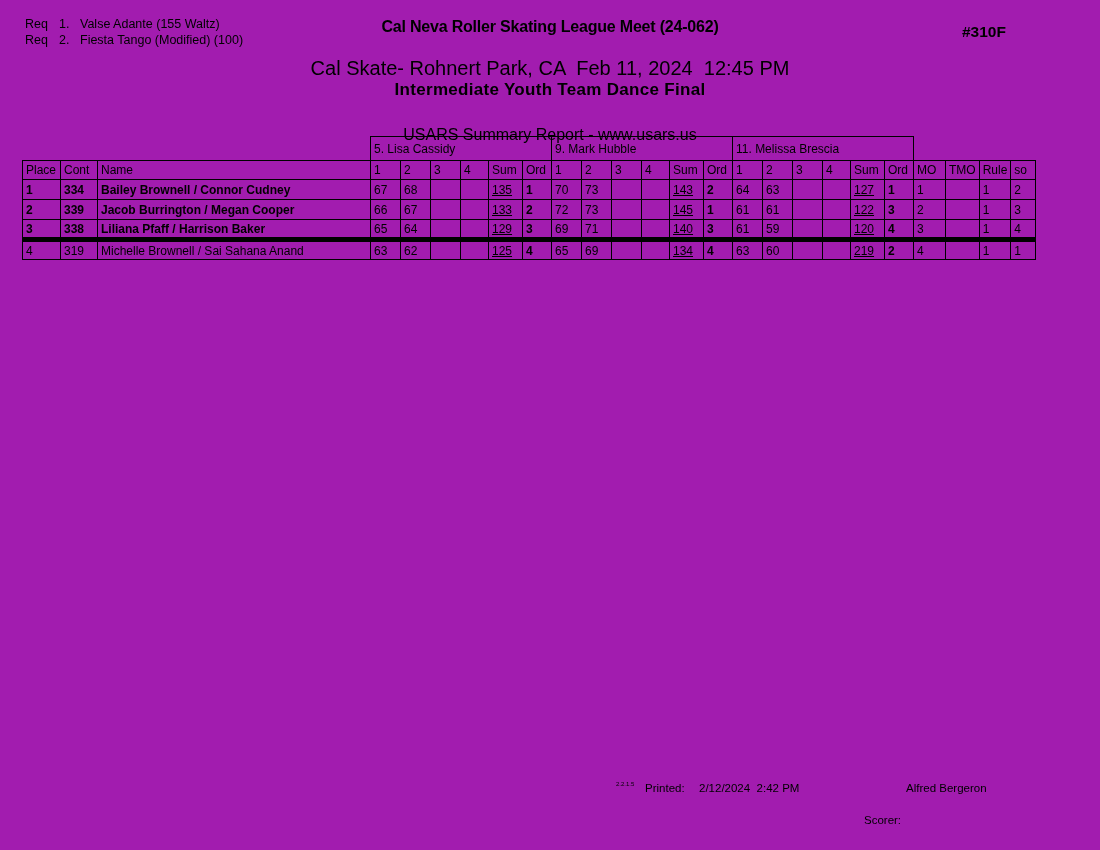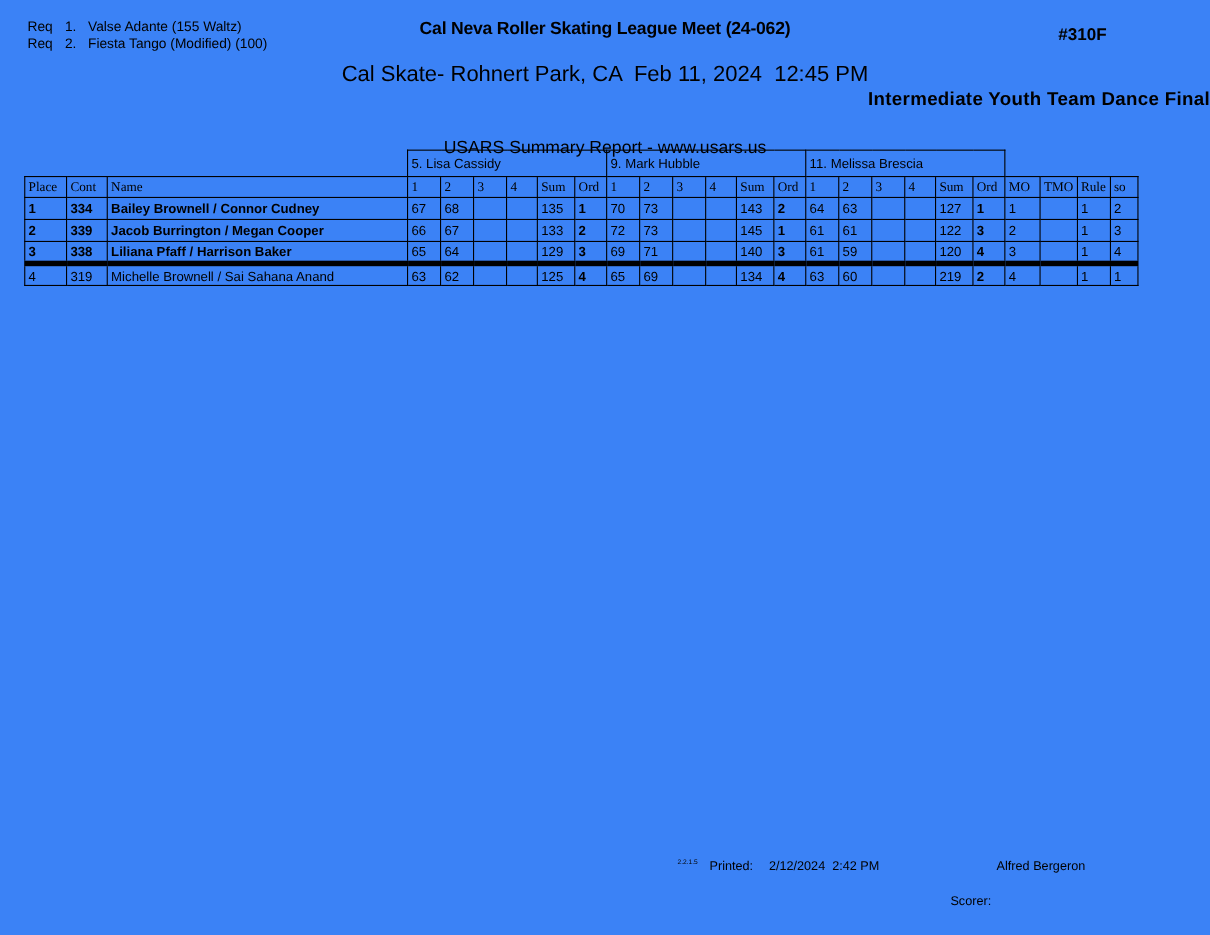--- a/index.html
+++ b/index.html
@@ -1,63 +1,63 @@
 <!DOCTYPE html>
 <html><head>
 <meta charset="utf-8">
 <style>
   html, body { margin: 0; padding: 0; background: #ffffff; }
   .page {
     position: relative;
     width: 1100px;
     height: 850px;
-    background: #3b82f6;
+    background: #a21caf;
     color: #000;
     font-family: "Liberation Sans", sans-serif;
     overflow: hidden;
   }
 
   
   .req-block { position: absolute; left: 25px; top: 17px; font-size: 12.5px; line-height: 15.5px; }
   .req-label { display: inline-block; width: 34px; }
   .req-num   { display: inline-block; width: 21px; }
 
   
   .center-header { position: absolute; left: 0; top: 16px; width: 1100px; text-align: center; }
   .title  { font-size: 16px; font-weight: bold; line-height: 22px; white-space: pre; letter-spacing: -0.2px; }
   .venue  { font-size: 20px;   line-height: 20px; white-space: pre; margin-top: 20px; }
-  .event  { font-size: 17px;   font-weight: bold; line-height: 23px; letter-spacing: 0.3px; text-align: right; }
+  .event  { font-size: 17px;   font-weight: bold; line-height: 23px; letter-spacing: 0.3px; }
   .report { font-size: 16px;   line-height: 24px; margin-top: 22px; }
 
   .event-num { position: absolute; left: 962px; top: 23px; font-size: 15.5px; font-weight: bold; }
 
   
   .results { position: absolute; left: 22px; top: 136px; border-collapse: collapse; table-layout: fixed; }
   .results td, .results th {
     border: 1px solid #000;
     font-size: 12px;
     font-weight: normal;
     padding: 0 3px;
     overflow: hidden;
     white-space: nowrap;
     text-align: left;
     vertical-align: middle;
   }
   tr.judge-row  { height: 24px; }
-  tr.header-row { height: 19px; font-family: Liberation Serif, serif; }
+  tr.header-row { height: 19px; }
   .results tbody tr { height: 20px; }
 
   .nob   { border: none !important; }
   .judge { font-size: 11.5px; white-space: pre; padding-left: 4px; }
 
   .hc { text-align: center; }
   .place { padding-left: 8px; }
   .name  { padding-left: 5px; }
   .mark  { padding-left: 4px; }
-  .sum   { text-align: right; padding-right: 2px; }
+  .sum   { text-align: right; padding-right: 2px; text-decoration: underline; }
   .ord   { text-align: center; border-left: 3px solid #000; border-right: 3px solid #000; }
   td.ord { font-weight: bold; }
   .mo, .so { text-align: center; }
   .rule  { text-align: right; padding-right: 5px; }
 
   tr.b td.place, tr.b td.cont, tr.b td.name { font-weight: bold; }
   tr.thick td { border-bottom: 5px solid #000; }
 
   
   .version       { position: absolute; left: 616px; top: 781px; font-size: 6px; }

